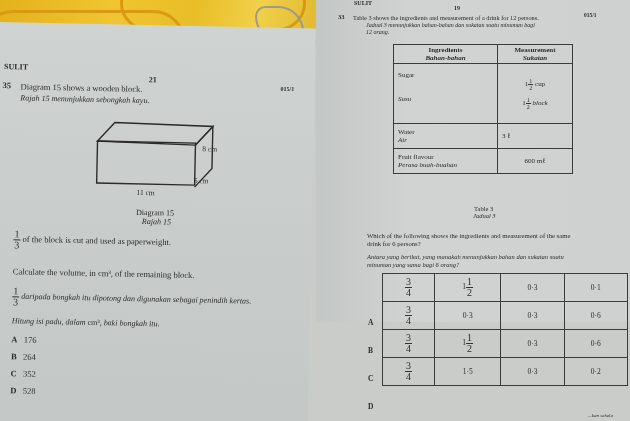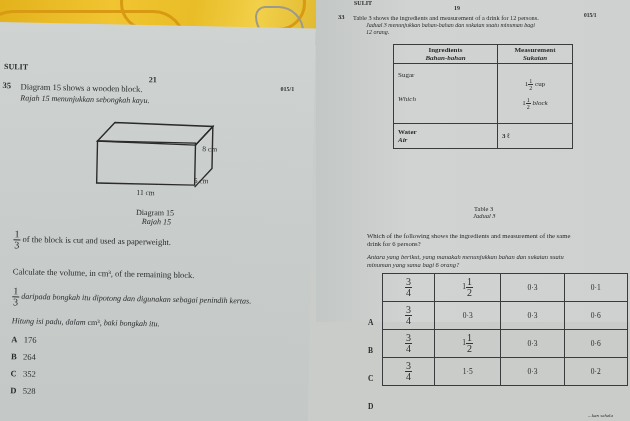--- a/index.html
+++ b/index.html
@@ -97,39 +97,46 @@
             <div class="i">Bahan-bahan</div>
           </th>
       <th>
             <div>Measurement</div>
             <div class="i">Sukatan</div>
           </th>
     </tr>
     <tr style="height:60px;">
       <td style="vertical-align:top;">
             <div style="margin-top:6px;">Sugar</div>
-            <div class="i" style="margin-top:16px;">Which</div>
+            <div class="i" style="margin-top:16px;">Susu</div>
           </td>
       <td style="text-align:center;">
         <div><span>1</span><span class="frac" style="font-size:6px;">
                 <span class="n">1</span>
                 <span>2</span>
               </span> <span>cup</span></div>
         <div style="margin-top:6px;"><span>1</span><span class="frac" style="font-size:6px;">
                 <span class="n">1</span>
                 <span>2</span>
               </span> <span class="i">block</span></div>
       </td>
     </tr>
-    <tr style="height:25px;font-weight:bold;">
+    <tr style="height:25px;">
       <td>
             <div>Water</div>
             <div class="i">Air</div>
           </td>
       <td style="text-align:left;">3 ℓ</td>
+    </tr>
+    <tr style="height:25px;">
+      <td>
+            <div>Fruit flavour</div>
+            <div class="i">Perasa buah-buahan</div>
+          </td>
+      <td style="text-align:center;">600 mℓ</td>
     </tr>
   </tbody>
     </table>
   <div class="abs" style="left:158px;top:205px;font-size:6.5px;">Table 3</div>
   <div class="abs i" style="left:157px;top:212px;font-size:6.5px;">Jadual 3</div>
 
   <div class="abs" style="left:51px;top:232px;font-size:6.7px;">Which of the following shows the ingredients and measurement of the same</div>
   <div class="abs" style="left:51px;top:240px;font-size:6.7px;">drink for 6 persons?</div>
   <div class="abs i" style="left:51px;top:253px;font-size:6.5px;">Antara yang berikut, yang manakah menunjukkan bahan dan sukatan suatu</div>
   <div class="abs i" style="left:51px;top:261px;font-size:6.5px;">minuman yang sama bagi 6 orang?</div>

